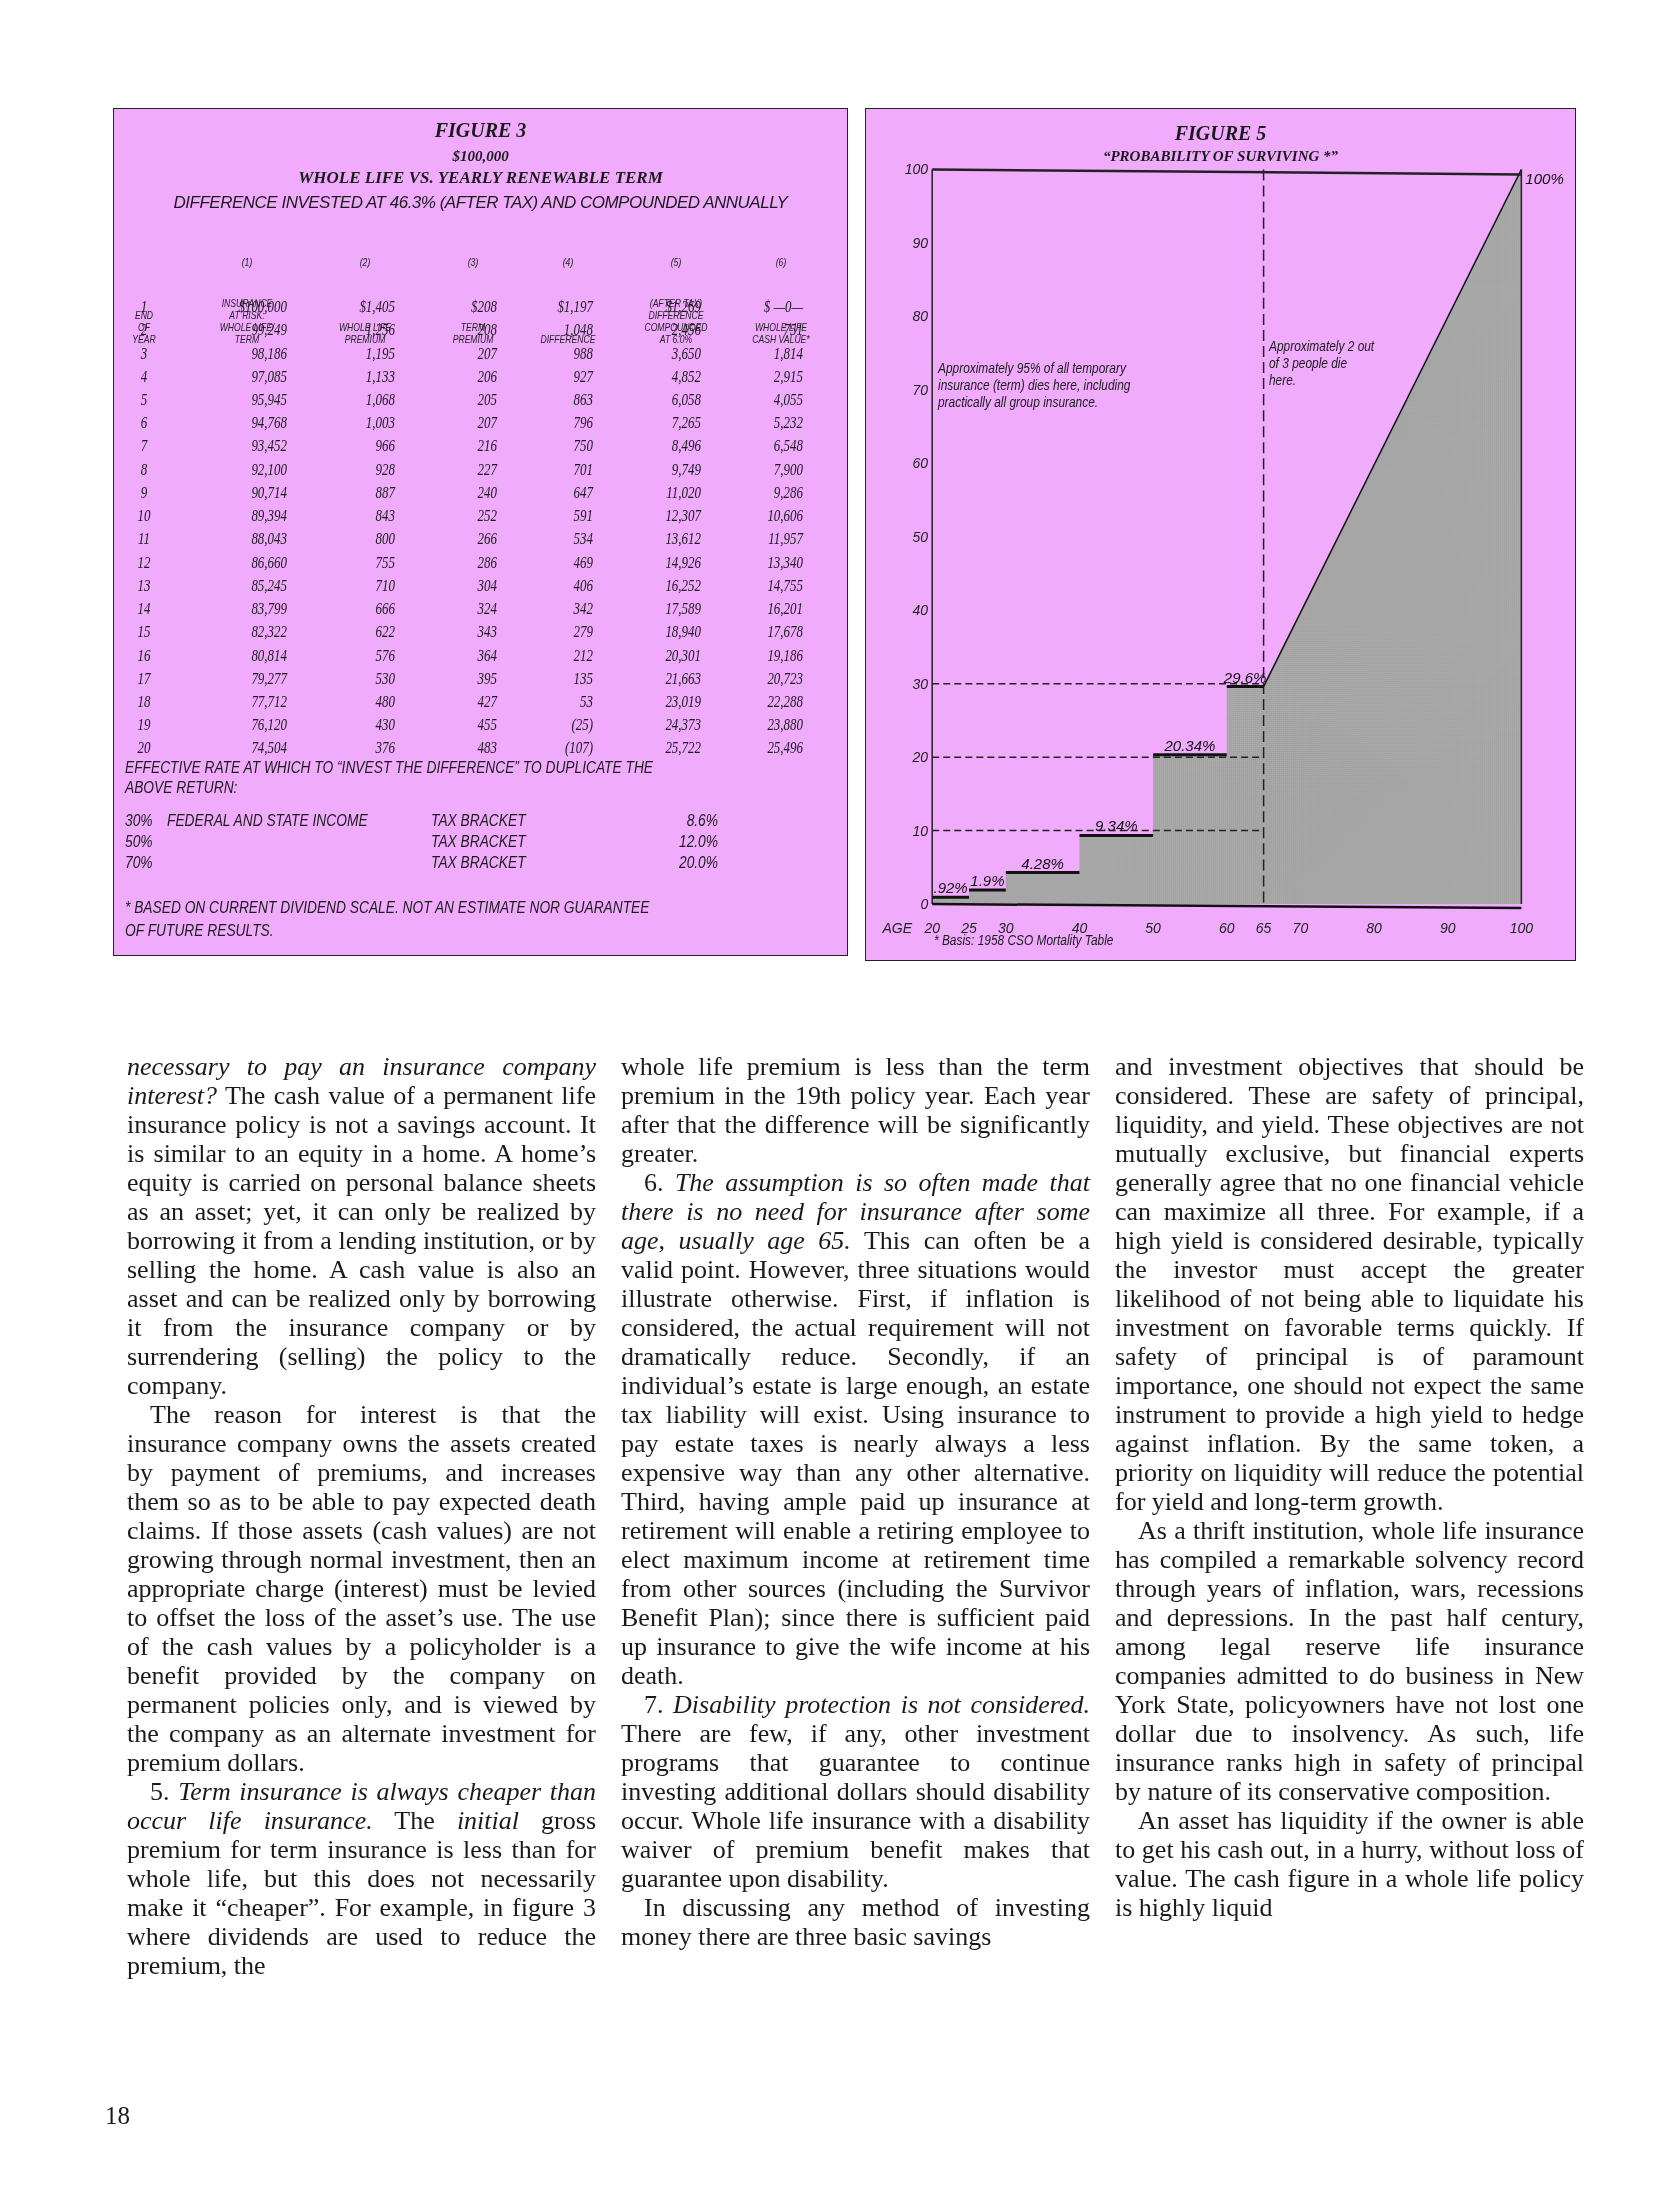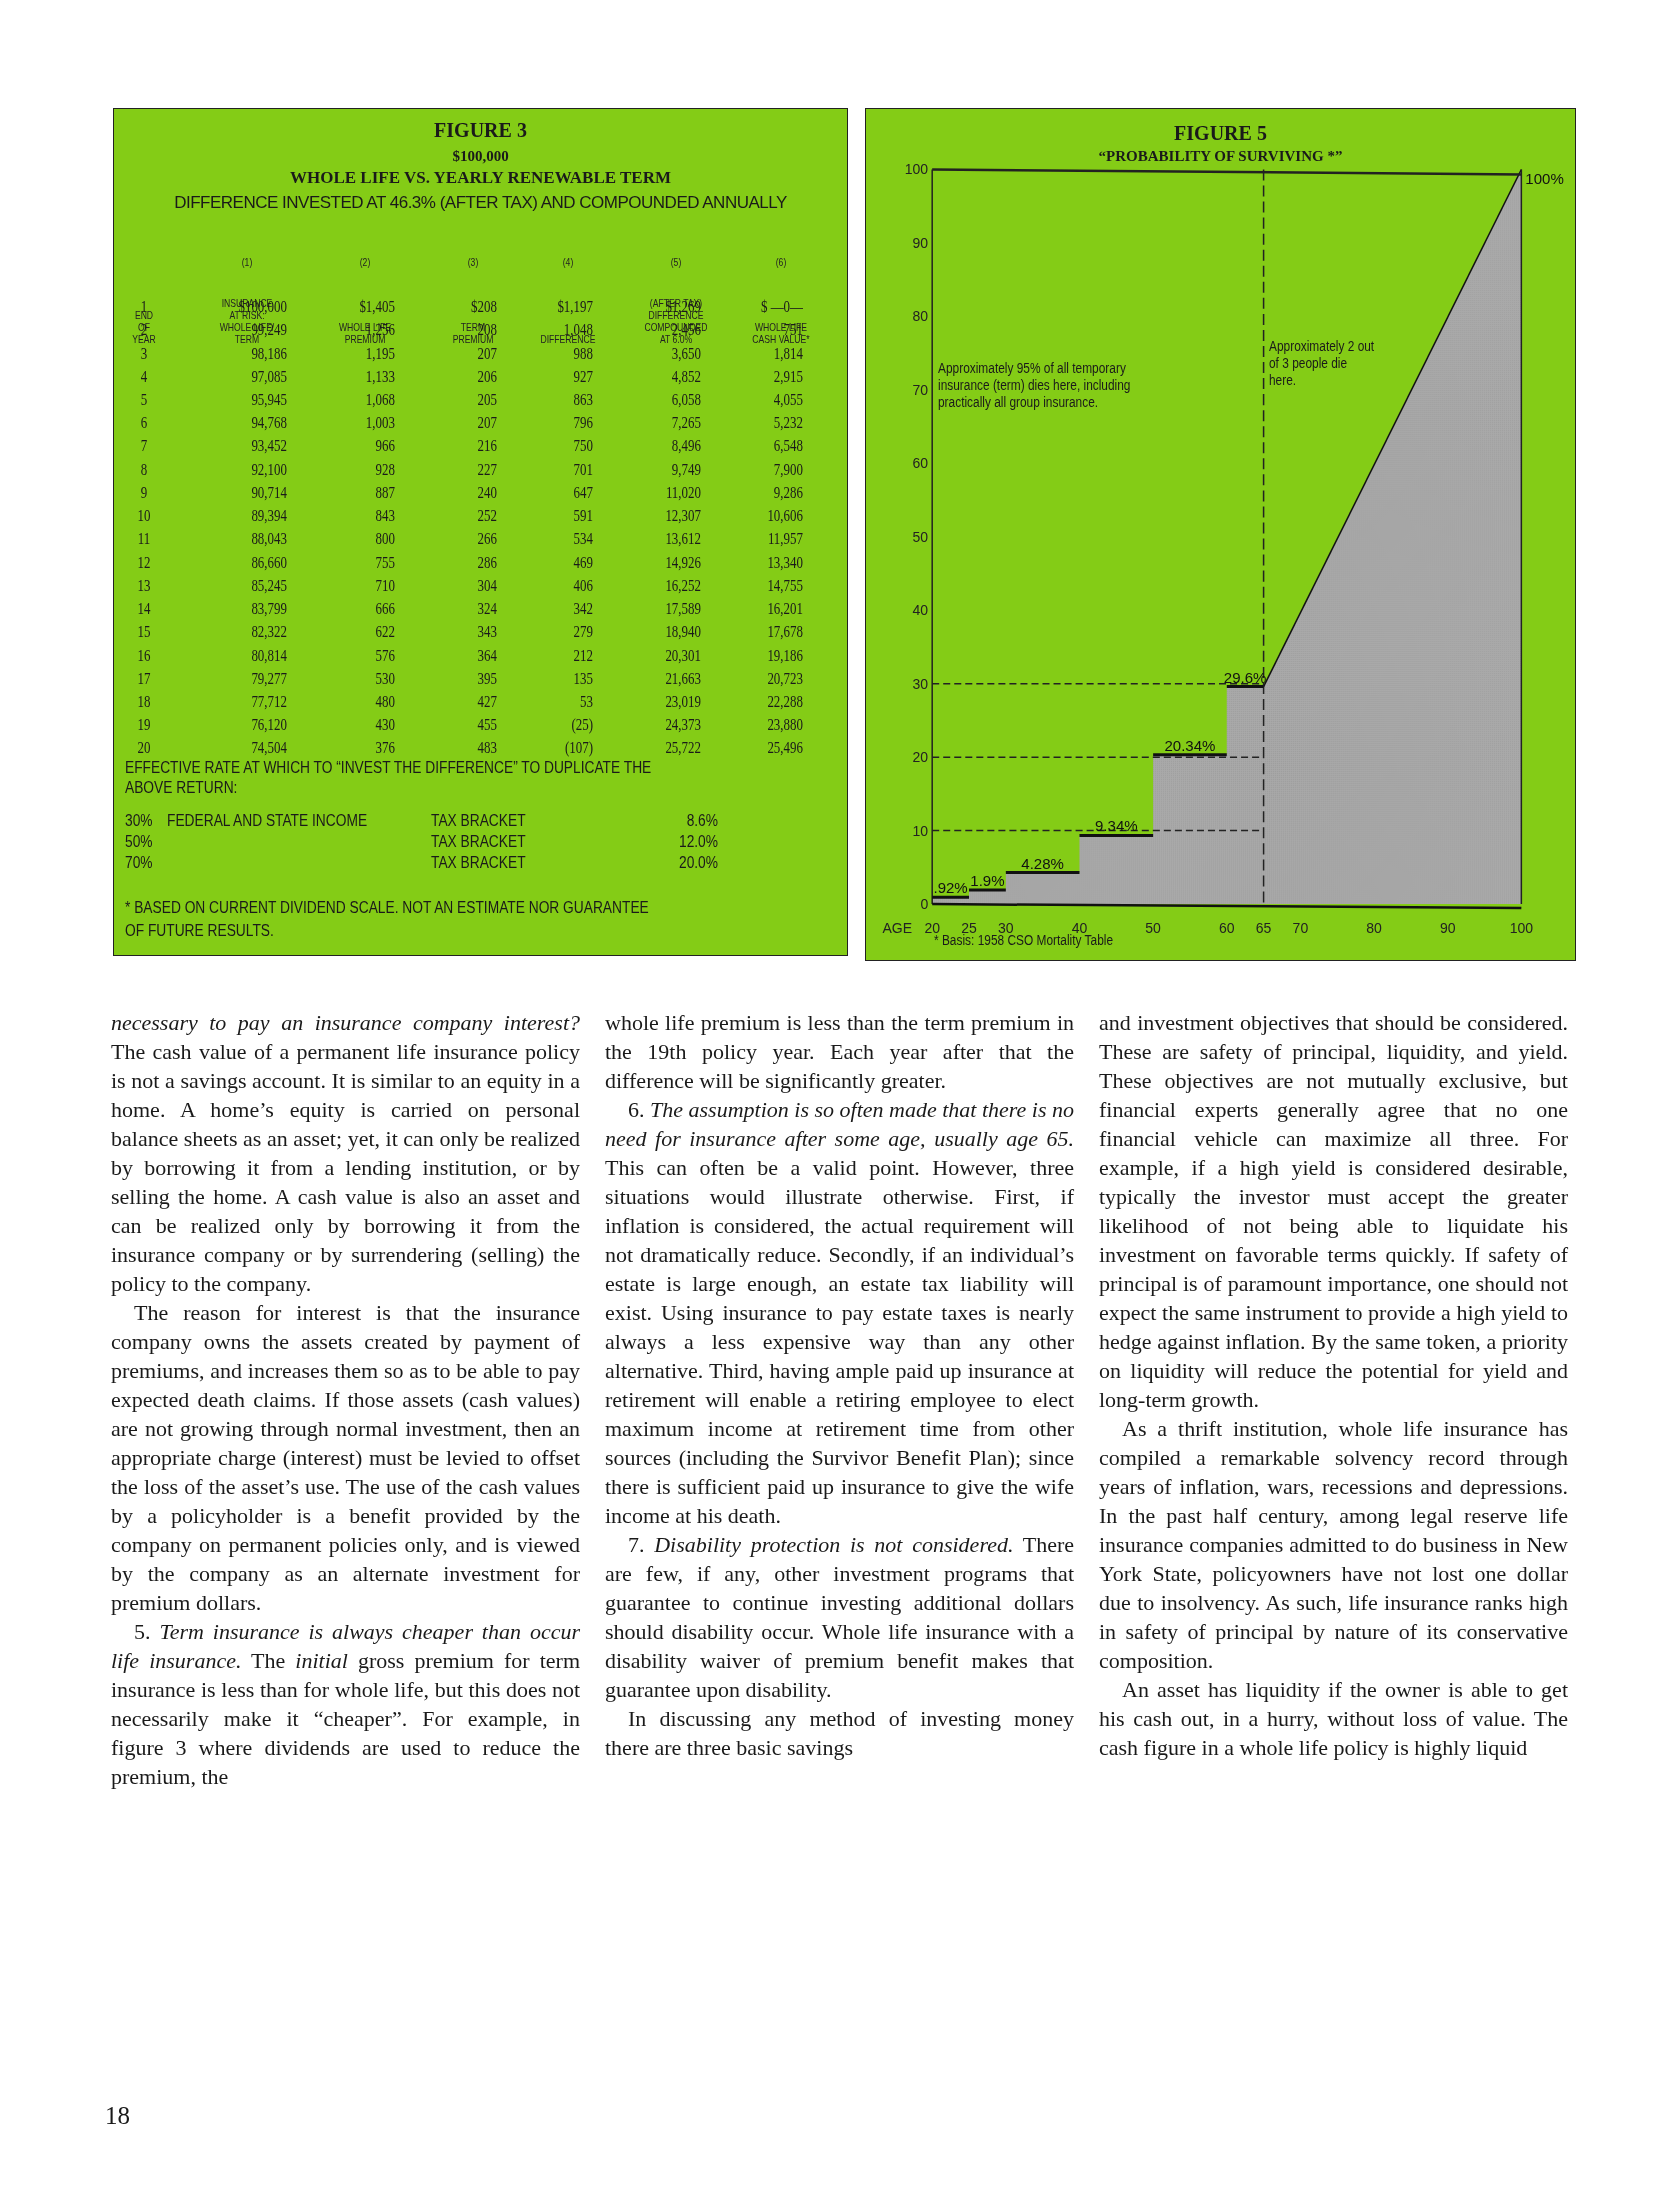--- a/index.html
+++ b/index.html
@@ -1,33 +1,33 @@
 <!DOCTYPE html>
 <html style="font-size:8px"><head>
 <meta charset="utf-8">
 <style>
   html, body { margin:0; padding:0; background:#ffffff; }
   body { width:1672px; height:2205px; position:relative; overflow:hidden; color:#1a1a1a; font-family:"Liberation Serif", serif; }
-  .box { position:absolute; border:1.5px solid #222; box-sizing:border-box; background:#84cc16; }
+  .box { position:absolute; border:1.5px solid #222; box-sizing:border-box; background:#f0abfc;font-style:italic; }
   #fig3 { left:113px; top:108px; width:735px; height:848px; }
   #fig4 { left:865px; top:108px; width:711px; height:853px; }
   .fig-title { position:absolute; left:0; right:0; text-align:center; font-weight:bold; font-family:"Liberation Serif", serif; }
   #f3-title { top:10px; font-size:20px; }
   #f3-sub1 { top:39px; font-size:15px; }
   #f3-sub2 { top:59px; font-size:17px; }
   #f3-sub3 { top:84px; font-size:17px; font-weight:normal; font-family:"Liberation Sans", sans-serif; letter-spacing:-0.5px; }
   .hdr { position:absolute; text-align:center; font-family:"Liberation Sans", sans-serif; font-size:10.5px; line-height:12px; color:#222; transform:scaleX(0.82); transform-origin:center top; }
   .cell { position:absolute; font-family:"Liberation Serif", serif; font-size:16.6px; text-align:right; transform:scaleX(0.78); transform-origin:right top; white-space:nowrap; }
   .cell.c0 { text-align:center; transform-origin:center top; }
   .f3foot { position:absolute; font-family:"Liberation Sans", sans-serif; font-size:16px; transform:scaleX(0.86); transform-origin:left top; white-space:nowrap; }
   #fig4 .fig-title { font-family:"Liberation Serif", serif; }
   #f4-title { top:12.5px; font-size:20px; }
   #f4-sub { top:39px; font-size:15px; }
   .anno { position:absolute; font-family:"Liberation Sans", sans-serif; font-size:14px; line-height:17px; transform:scaleX(0.85); transform-origin:left top; white-space:nowrap; }
-  .col { position:absolute; top:1008px; width:469px; font-size:22px; line-height:29px; text-align:justify; hyphens:none; }
+  .col { position:absolute; top:1052px; width:469px; font-size:26px; line-height:29px; text-align:justify; hyphens:none;margin-left:16px; }
   #col1 { left:111px; } #col2 { left:605px; } #col3 { left:1099px; }
   .col p { margin:0; text-indent:23px; }
   .col p.noind { text-indent:0; }
   #page-num { position:absolute; left:105px; top:2102px; font-size:25px; }
   svg text { font-family:"Liberation Sans", sans-serif; }
 </style>
 </head>
 <body>
 
 <div id="fig3" class="box">

